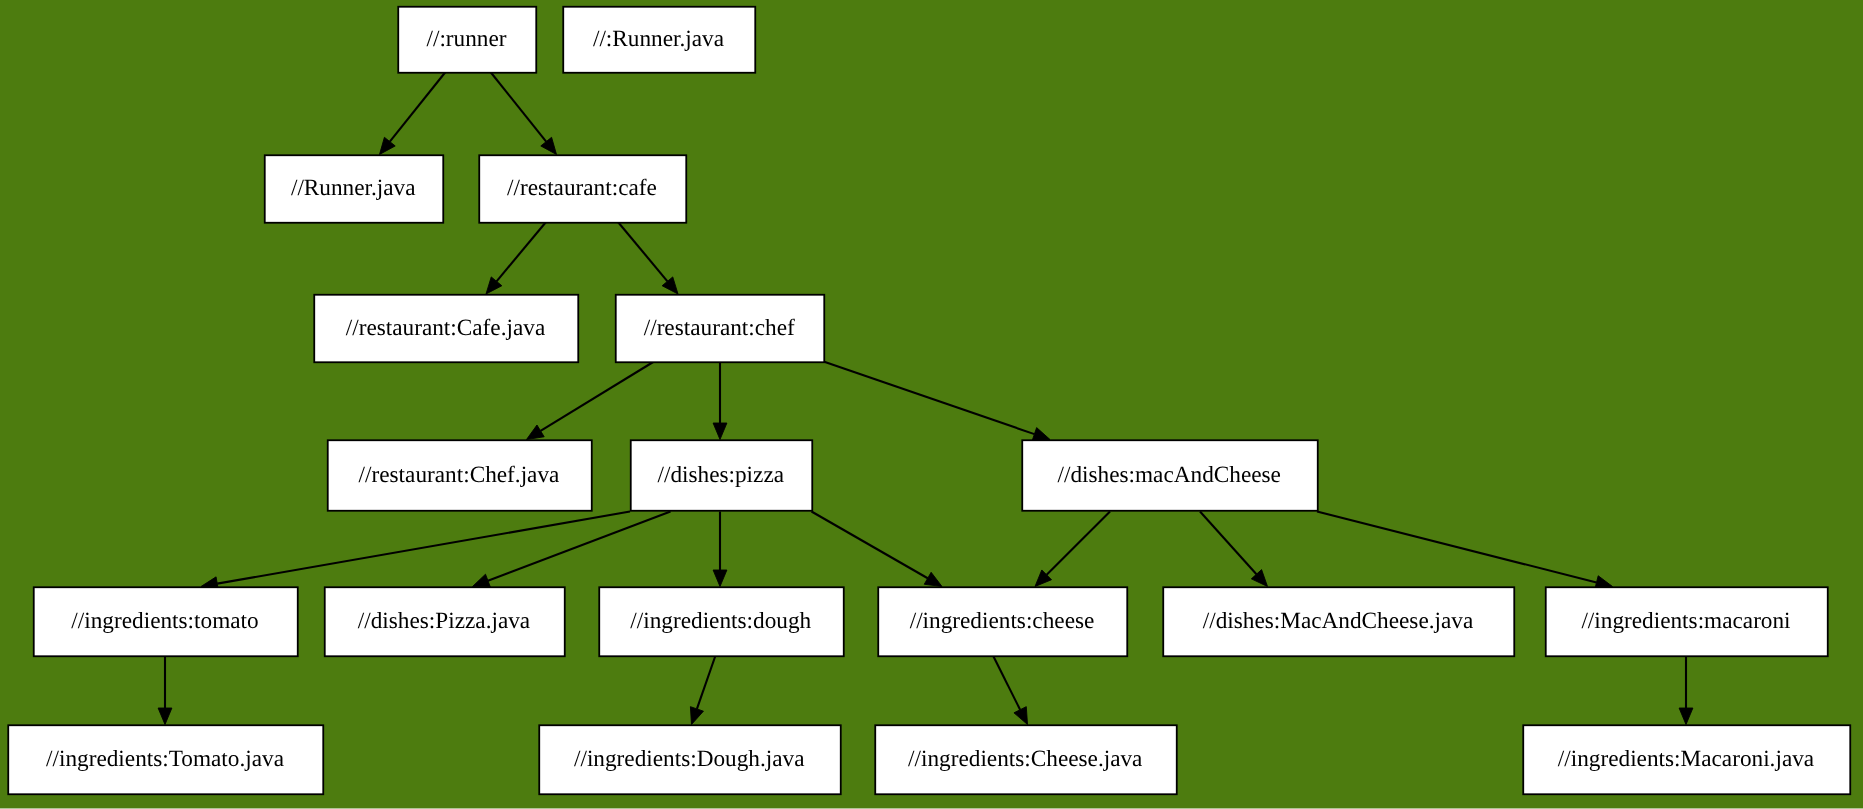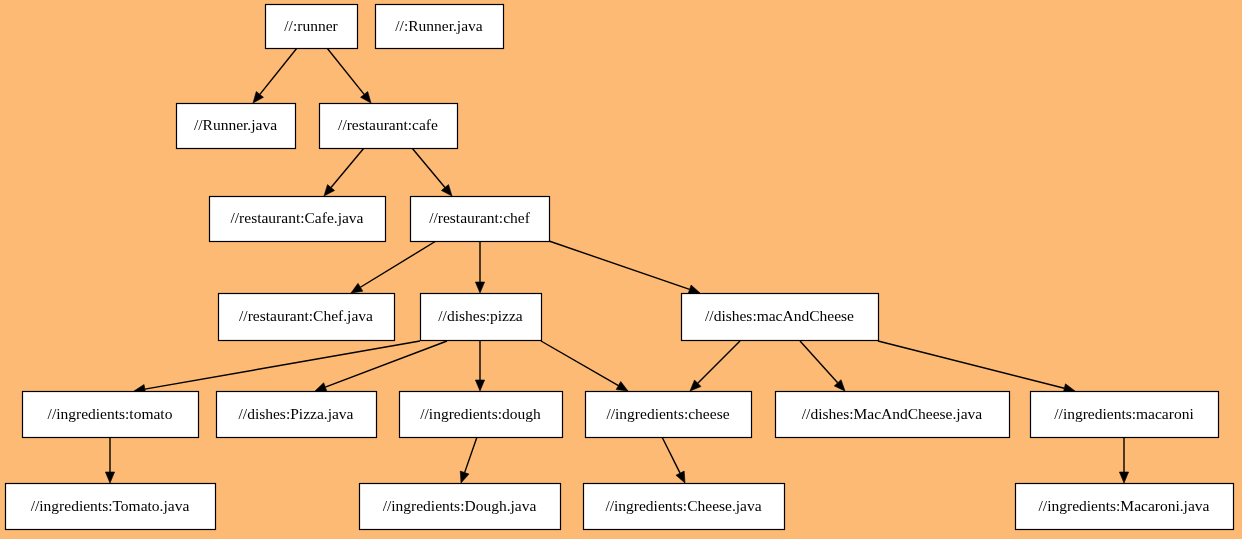--- a/index.html
+++ b/index.html
@@ -4,21 +4,21 @@
 <style>
   html, body {
     margin: 0;
     padding: 0;
     background: #ffffff;
   }
   #graph-root {
     position: relative;
     width: 1242px;
     height: 539px;
-    background: #fdba74;
+    background: #4d7c0f;
     overflow: hidden;
     font-family: "Liberation Serif", "DejaVu Serif", serif;
   }
   #graph-svg {
     position: absolute;
     left: 0;
     top: 0;
     width: 1242px;
     height: 539px;
     display: block;

